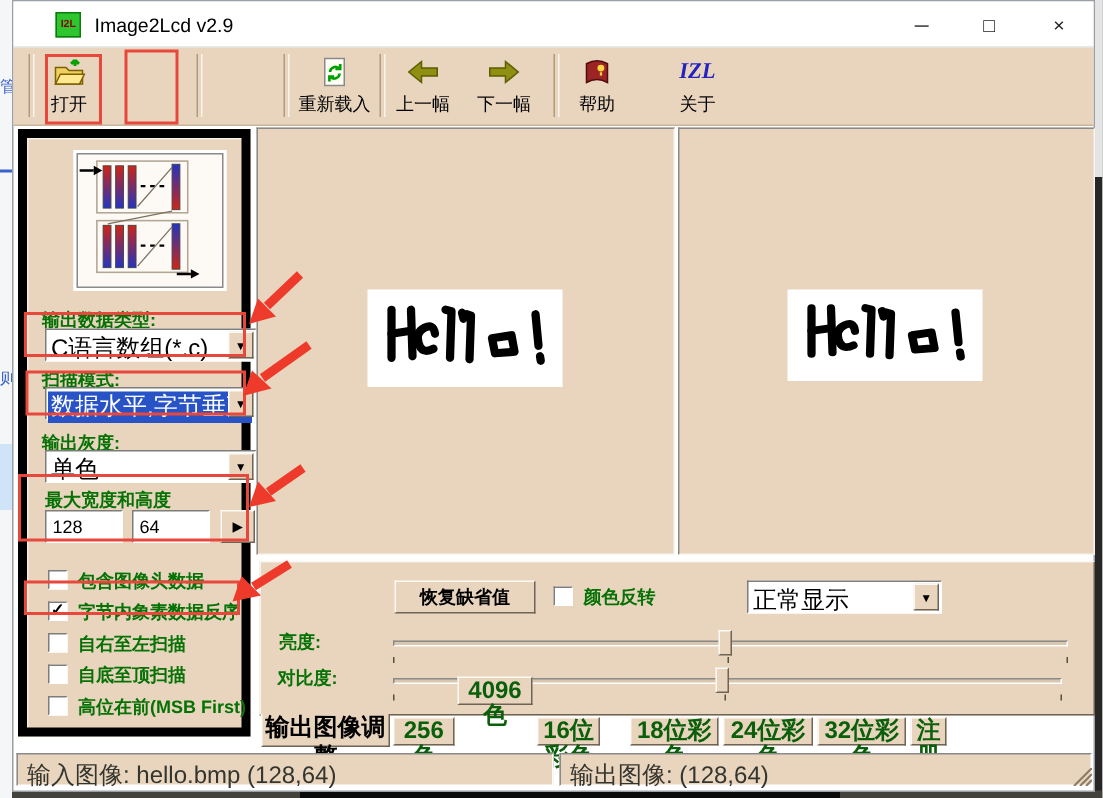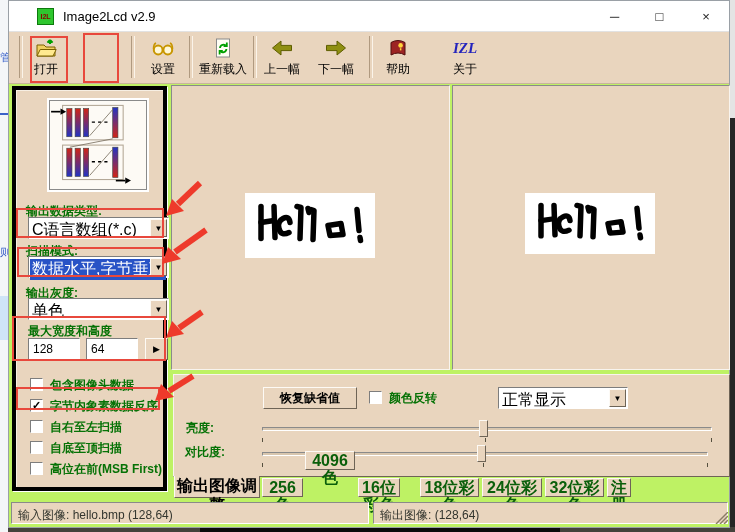--- a/index.html
+++ b/index.html
@@ -1,27 +1,27 @@
 <!DOCTYPE html>
 <html><head>
 <meta charset="utf-8">
 <style>
   html,body{margin:0;padding:0;}
   #page{position:relative;width:735px;height:532px;background:#3a3a3a;overflow:hidden;
         font-family:"Liberation Sans",sans-serif;-webkit-font-smoothing:none;}
   .abs{position:absolute;}
-  .win{background:#bef264;border:1px solid #9aa0a6;box-sizing:border-box;}
+  .win{background:#ffffff;border:1px solid #9aa0a6;box-sizing:border-box;}
   .titlebar{background:#ffffff;color:#000;}
   .title-text{font-size:13px;color:#000;white-space:nowrap;}
   .cap-btn{width:45px;height:29px;text-align:center;line-height:29px;font-size:13px;color:#222;}
   .toolbar{background:#e9d5be;border-top:1px solid #e2e2e2;border-bottom:1px solid #c9b59c;}
   .tb-btn{text-align:center;}
   .tb-label{font-size:12px;color:#000;white-space:nowrap;display:block;margin-top:1px;}
   .tb-sep{width:2px;border-left:1px solid #b09a80;border-right:1px solid #fbf4ea;height:42px;}
-  .etched{border:4px solid #000000;box-shadow:1px 1px 0 #fff, inset 1px 1px 0 #f7efe3;background:#e9d5be;box-sizing:border-box;}
+  .etched{border:6px solid #000000;box-shadow:1px 1px 0 #fff, inset 1px 1px 0 #f7efe3;background:#e9d5be;box-sizing:border-box;}
   .sunken{border:1px solid;border-color:#7d7d7d #fff #fff #7d7d7d;background:#fff;box-sizing:border-box;}
   .sunken-pane{border:1px solid;border-color:#8a8a8a #f8f4ee #f8f4ee #8a8a8a;background:#e9d5be;box-sizing:border-box;}
   .raised{border:1px solid;border-color:#fdfaf5 #6e6456 #6e6456 #fdfaf5;background:#e9d5be;box-sizing:border-box;}
   .green-label{font-size:12px;font-weight:700;color:#067206;white-space:nowrap;}
   .black-12{font-size:12px;color:#000;white-space:nowrap;}
   .combo{height:22px;}
   .combo .field{position:absolute;left:0;top:0;right:0;bottom:0;background:#fff;border:1px solid;border-color:#7d7d7d #fff #fff #7d7d7d;box-sizing:border-box;}
   .combo .txt{position:absolute;left:4px;top:3px;font-size:16px;color:#000;white-space:nowrap;}
   .combo .txt.sel{background:#2853c6;color:#fff;padding:0 2px;left:2px;}
   .combo .drop{position:absolute;right:2px;top:2px;width:17px;bottom:2px;text-align:center;font-size:8px;line-height:17px;color:#000;
@@ -29,21 +29,21 @@
   .checkbox{width:13px;height:13px;background:#fff;border:1px solid;border-color:#7d7d7d #fff #fff #7d7d7d;box-sizing:border-box;
             font-size:11px;line-height:11px;text-align:center;color:#000;font-weight:700;}
   .red-box{border:2px solid #e8483c;box-sizing:border-box;pointer-events:none;}
   .slider-track{height:4px;border:1px solid;border-color:#8a8a8a #fff #fff #8a8a8a;background:#d8c6ae;box-sizing:border-box;}
   .slider-thumb{width:9px;height:17px;border:1px solid;border-color:#fdfaf5 #6e6456 #6e6456 #fdfaf5;background:#e9d5be;box-sizing:border-box;}
   .tick{width:1px;height:4px;background:#55503f;}
   .tab{box-sizing:border-box;text-align:center;font-size:16px;font-weight:700;}
   .tab.inactive{border:1px solid;border-color:#fdfaf5 #6e6456 #6e6456 #fdfaf5;background:#e9d5be;color:#0a5f0a;height:19px;line-height:17px;}
   .tab.active{border:1px solid;border-color:#e9d5be #6e6456 #6e6456 #fdfaf5;border-top:none;background:#e9d5be;color:#000;height:22px;line-height:19px;}
   .status-panel{border:1px solid;border-color:#8a8a8a #fff #fff #8a8a8a;background:#e9d5be;box-sizing:border-box;}
-  .status-text{font-size:12px;color:#33352e;white-space:nowrap;position:absolute;left:6px;top:4px;}
+  .status-text{font-size:16px;color:#33352e;white-space:nowrap;position:absolute;left:6px;top:4px;}
   svg{display:block;}
 </style>
 </head>
 <body>
 
 <div id="page">
 
   <div class="abs" style="left:0;top:0;width:8px;height:532px;background:#f4f6f8;">
     <div class="abs" style="left:0;top:50px;font-size:11px;color:#3b62c9;">管</div>
     <div class="abs" style="left:0;top:113px;width:8px;height:2px;background:#3b62c9;"></div>
@@ -77,31 +77,20 @@
             <path d="M3 9 h7 l2 2 h9 v9 H3z" fill="#f0d060" stroke="#7a6000"></path>
             <path d="M3 20 l3.2 -6.5 h16 l-3.2 6.5z" fill="#ffe990" stroke="#7a6000"></path>
           </svg>
         </span>
         <span class="tb-label">打开</span>
       </div>
 
 
       <div class="abs tb-sep" style="left:122px;top:4px;"></div>
 
-      <div class="abs tb-btn" style="left:134px;top:4px;width:40px;">
-        <span>
-          <svg width="24" height="24" viewBox="0 0 24 24" style="margin:0 auto;">
-            <path d="M2.5 13 q0 -5 2.5 -6 M21.5 13 q0 -5 -2.5 -6" stroke="#c89600" stroke-width="1.6" fill="none"></path>
-            <circle cx="7.2" cy="14" r="4.4" fill="#fff8d8" stroke="#c89600" stroke-width="2"></circle>
-            <circle cx="16.8" cy="14" r="4.4" fill="#fff8d8" stroke="#c89600" stroke-width="2"></circle>
-            <path d="M11.3 13.4 q0.7 -1.6 1.4 0" stroke="#c89600" stroke-width="1.6" fill="none"></path>
-          </svg>
-        </span>
-        <span class="tb-label">设置</span>
-      </div>
 
       <div class="abs tb-sep" style="left:180px;top:4px;"></div>
 
       <div class="abs tb-btn" style="left:188px;top:4px;width:52px;">
         <span>
           <svg width="24" height="24" viewBox="0 0 24 24" style="margin:0 auto;">
             <rect x="5.5" y="3" width="13" height="18" fill="#fffef4" stroke="#8a8a8a"></rect>
             <path d="M9 12 a3.6 3.6 0 0 1 6.4 -2" stroke="#00a000" stroke-width="1.8" fill="none"></path>
             <path d="M15.8 6.6 v3.4 h-3.2" stroke="#00a000" stroke-width="1.8" fill="none"></path>
             <path d="M15.4 13 a3.6 3.6 0 0 1 -6.4 2" stroke="#00a000" stroke-width="1.8" fill="none"></path>

